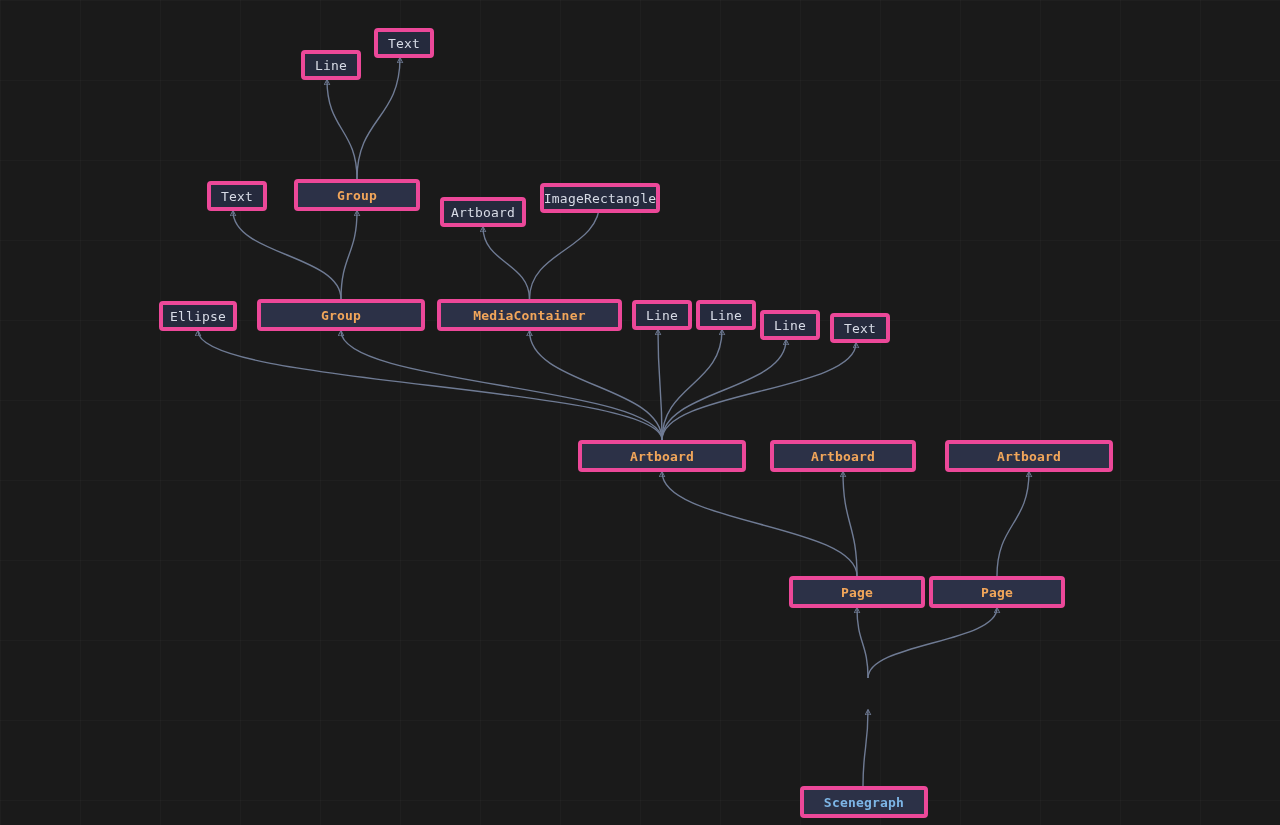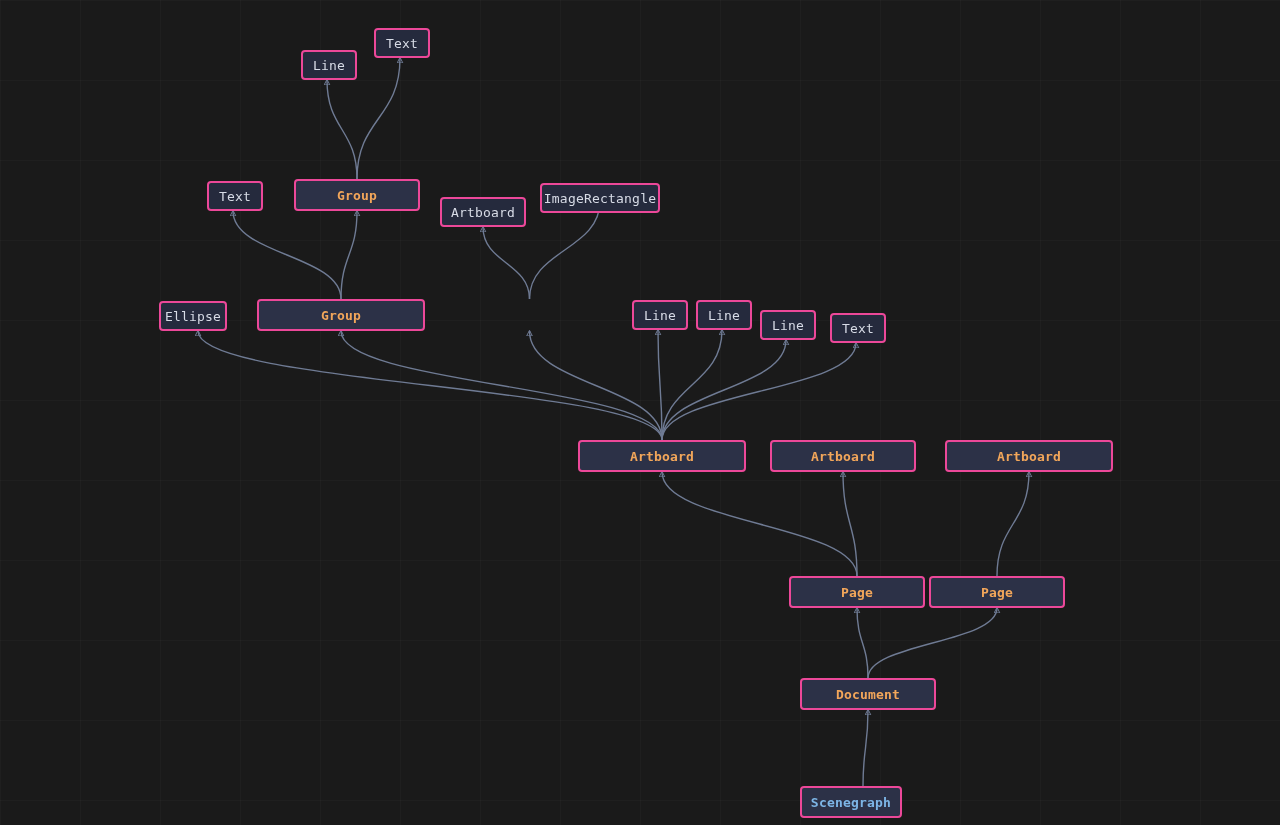--- a/index.html
+++ b/index.html
@@ -28,21 +28,21 @@
   }
   .node {
     position: absolute;
     box-sizing: border-box;
     display: flex;
     align-items: center;
     justify-content: center;
     border-radius: 4px;
     white-space: nowrap;
     padding: 0 26px;
-    border: 2px solid #ec4899;
+    border: 4px solid #ec4899;
     background: #2c3147;
     color: #f2a65a; 
     font-weight: 600;
     letter-spacing: 0.2px;
   }
   .node.leaf {
     background: #252a3d;
     color: #d7dbe6;
     font-weight: 500;
   }
@@ -90,29 +90,29 @@
       <path d="M 341 299 C 341 255, 233 255, 233 211" marker-end="url(#arrow)"></path>
       <path d="M 341 299 C 341 255, 357 255, 357 211" marker-end="url(#arrow)"></path>
       <path d="M 529.5 299 C 529.5 263, 483 263, 483 227" marker-end="url(#arrow)"></path>
       <path d="M 529.5 299 C 529.5 250, 600 250, 600 201" marker-end="url(#arrow)"></path>
       <path d="M 357 179 C 357 129.5, 327 129.5, 327 80" marker-end="url(#arrow)"></path>
       <path d="M 357 179 C 357 118.5, 400 118.5, 400 58" marker-end="url(#arrow)"></path>
     </g>
 </svg>
 
 <div class="canvas" id="canvas">
-    <div class="node root" style="left: 800px; top: 786px; width: 102px; height: 32px;">Scenegraph</div>
-    <div class="node" style="left: 800px; top: 678px; width: 136px; height: 32px;">Document</div>
+    <div class="node root" style="left: 800px; top: 786px; width: 128px; height: 32px;">Scenegraph</div>
     <div class="node" style="left: 789px; top: 576px; width: 136px; height: 32px;">Page</div>
     <div class="node" style="left: 929px; top: 576px; width: 136px; height: 32px;">Page</div>
     <div class="node" style="left: 578px; top: 440px; width: 168px; height: 32px;">Artboard</div>
     <div class="node" style="left: 770px; top: 440px; width: 146px; height: 32px;">Artboard</div>
     <div class="node" style="left: 945px; top: 440px; width: 168px; height: 32px;">Artboard</div>
-    <div class="node leaf" style="left: 159px; top: 301px; width: 68px; height: 30px;">Ellipse</div>
+    <div class="node leaf" style="left: 159px; top: 301px; width: 78px; height: 30px;">Ellipse</div>
     <div class="node" style="left: 257px; top: 299px; width: 168px; height: 32px;">Group</div>
+    <div class="node" style="left: 437px; top: 299px; width: 185px; height: 32px;">MediaContainer</div>
     <div class="node leaf" style="left: 632px; top: 300px; width: 52px; height: 30px;">Line</div>
     <div class="node leaf" style="left: 696px; top: 300px; width: 52px; height: 30px;">Line</div>
     <div class="node leaf" style="left: 760px; top: 310px; width: 52px; height: 30px;">Line</div>
     <div class="node leaf" style="left: 830px; top: 313px; width: 52px; height: 30px;">Text</div>
     <div class="node leaf" style="left: 207px; top: 181px; width: 52px; height: 30px;">Text</div>
     <div class="node" style="left: 294px; top: 179px; width: 126px; height: 32px;">Group</div>
     <div class="node leaf" style="left: 440px; top: 197px; width: 86px; height: 30px;">Artboard</div>
     <div class="node leaf" style="left: 540px; top: 171px; width: 120px; height: 30px; margin-top: 12px;">ImageRectangle</div>
     <div class="node leaf" style="left: 301px; top: 50px; width: 52px; height: 30px;">Line</div>
     <div class="node leaf" style="left: 374px; top: 28px; width: 52px; height: 30px;">Text</div>

